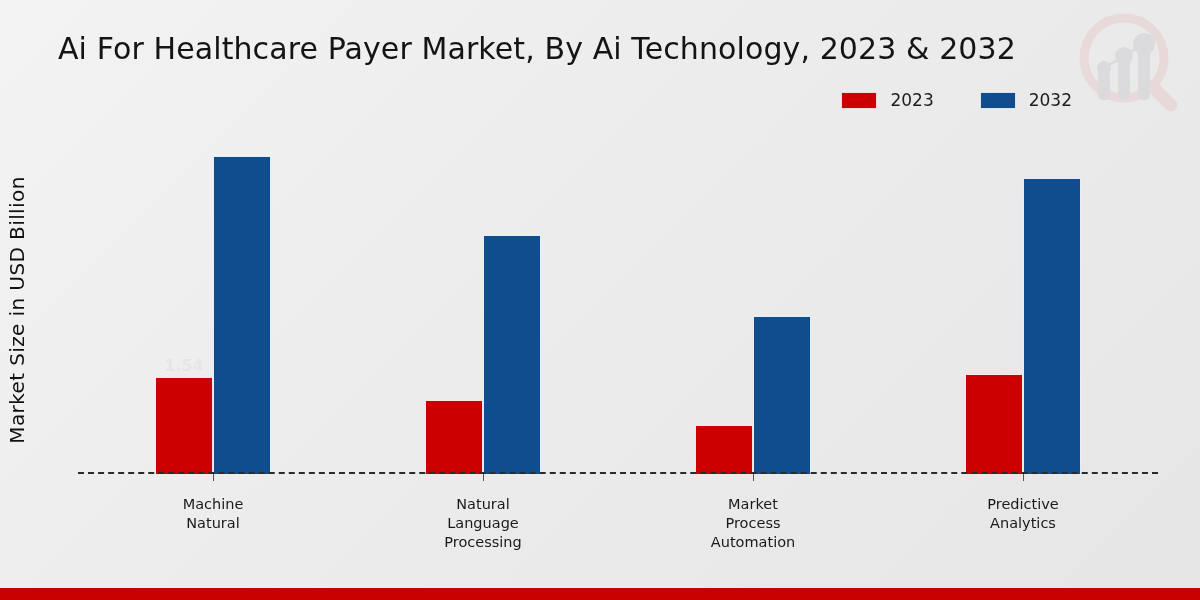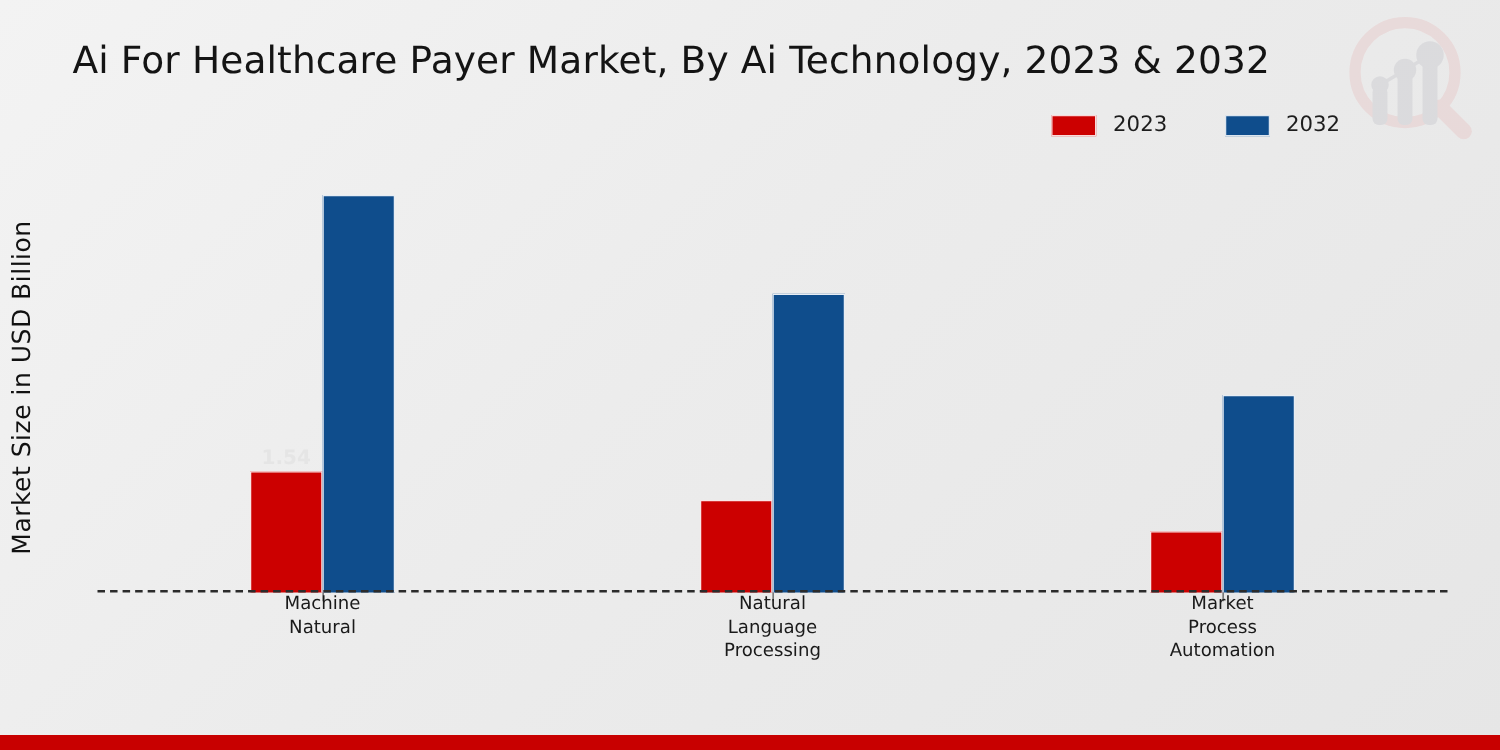--- a/index.html
+++ b/index.html
@@ -149,21 +149,21 @@
     left: 50%;
     width: 1px;
     height: 7px;
     background: #555;
   }
   .cat-label {
     position: absolute;
     top: 100%;
     left: 50%;
     transform: translateX(-50%);
-    margin-top: 0;
+    margin-top: 21px;
     font-size: 14.5px;
     line-height: 19px;
     color: #1a1a1a;
     text-align: center;
     white-space: nowrap;
   }
 
   
   .footer-bar {
     position: absolute;
@@ -241,18 +241,29 @@
             <div class="bar" style="background: rgb(204, 0, 0); height: 14.717%;"></div>
             <div class="bar" style="background: rgb(15, 77, 140); height: 47.3585%;"></div>
           </div>
           <span class="tick"></span>
           <div class="cat-label">
             <div>Market</div>
             <div>Process</div>
             <div>Automation</div>
           </div>
         </div>
+        <div class="group">
+          <div class="bars">
+            <div class="bar" style="background: rgb(204, 0, 0); height: 30%;"></div>
+            <div class="bar" style="background: rgb(15, 77, 140); height: 88.6792%;"></div>
+          </div>
+          <span class="tick"></span>
+          <div class="cat-label">
+            <div>Predictive</div>
+            <div>Analytics</div>
+          </div>
+        </div>
       </div>
     <div class="baseline"></div>
   </div>
 
   <div class="footer-bar"></div>
 </div>
 
 </body></html>

